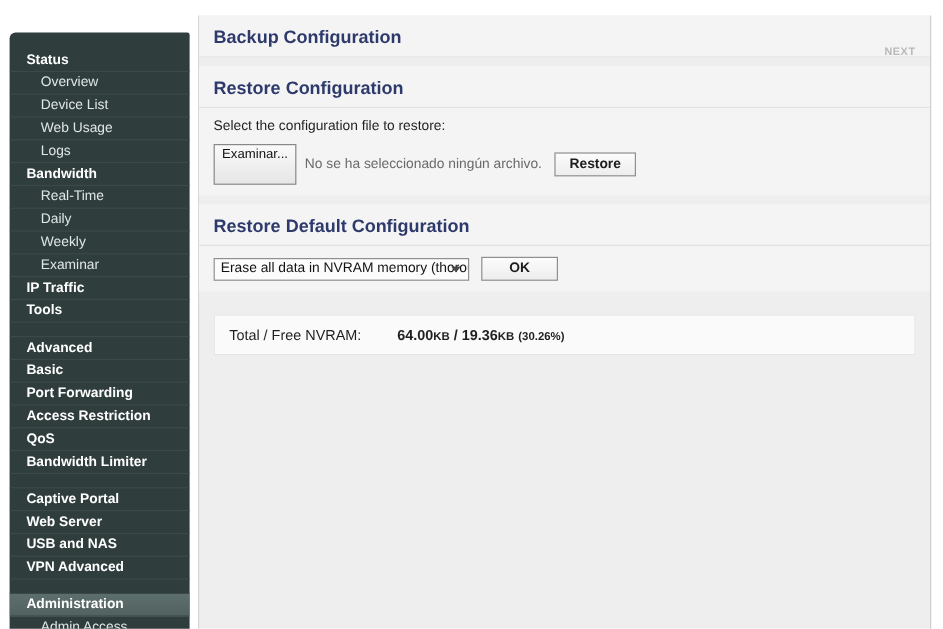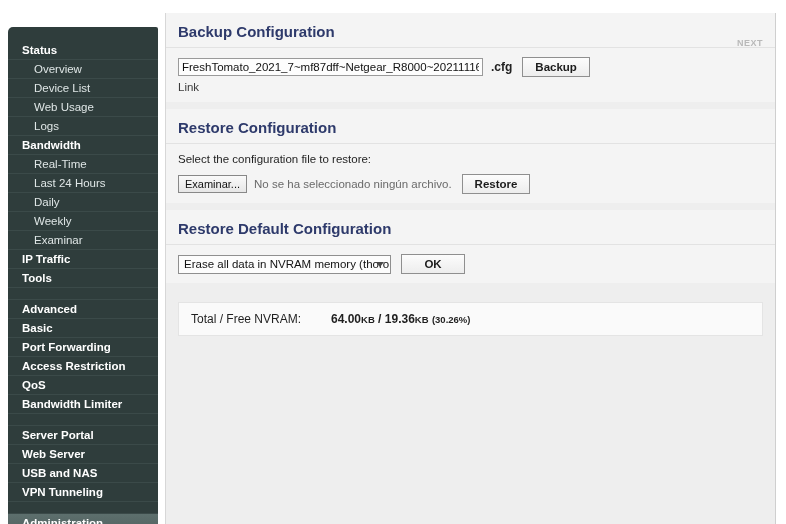--- a/index.html
+++ b/index.html
@@ -139,21 +139,21 @@
     font-size: 11.5px;
     color: #1f1f1f;
     margin-bottom: 9px;
   }
   .file-ctl {
     display: flex;
     align-items: center;
   }
   .file-btn {
     box-sizing: border-box;
-    height: 18px;
+    height: 34px;
     padding: 0 6px;
     font-size: 11px;
     line-height: 16px;
     color: #111111;
     background: linear-gradient(to bottom, #fafafa 0%, #e6e6e6 100%);
     border: 1px solid #888888;
     cursor: pointer;
   }
   .file-name {
     margin-left: 7px;
@@ -221,58 +221,49 @@
   <div id="sidebar">
     <div class="nav-spacer-top"></div>
     <div id="nav-list">
         <div class="nav-item top">Status</div>
         <div class="nav-item sub">Overview</div>
         <div class="nav-item sub">Device List</div>
         <div class="nav-item sub">Web Usage</div>
         <div class="nav-item sub">Logs</div>
         <div class="nav-item top">Bandwidth</div>
         <div class="nav-item sub">Real-Time</div>
-        <div class="nav-item sub">Last 24 Hours</div>
         <div class="nav-item sub">Daily</div>
         <div class="nav-item sub">Weekly</div>
         <div class="nav-item sub">Examinar</div>
         <div class="nav-item top">IP Traffic</div>
         <div class="nav-item top">Tools</div>
         <div class="nav-gap"></div>
         <div class="nav-item top">Advanced</div>
         <div class="nav-item top">Basic</div>
         <div class="nav-item top">Port Forwarding</div>
         <div class="nav-item top">Access Restriction</div>
         <div class="nav-item top">QoS</div>
         <div class="nav-item top">Bandwidth Limiter</div>
         <div class="nav-gap"></div>
-        <div class="nav-item top">Server Portal</div>
+        <div class="nav-item top">Captive Portal</div>
         <div class="nav-item top">Web Server</div>
         <div class="nav-item top">USB and NAS</div>
-        <div class="nav-item top">VPN Tunneling</div>
+        <div class="nav-item top">VPN Advanced</div>
         <div class="nav-gap"></div>
         <div class="nav-item top active">Administration</div>
         <div class="nav-item sub">Admin Access</div>
       </div>
   </div>
 
   <div id="content">
 
     <div id="next-label">NEXT</div>
 
     <div class="section">
       <div class="sec-head">Backup Configuration</div>
-      <div class="sec-body">
-        <div class="row">
-          <input class="mono-input" type="text" value="FreshTomato_2021_7~mf87dff~Netgear_R8000~20211116" style="">
-          <span class="ext-text">.cfg</span>
-          <button class="btn">Backup</button>
-        </div>
-        <div class="link-text">Link</div>
-      </div>
     </div>
 
     <div class="divider-gap"></div>
 
     <div class="section">
       <div class="sec-head">Restore Configuration</div>
       <div class="sec-body">
         <div class="hint">Select the configuration file to restore:</div>
         <div class="row">
           <div class="file-ctl">

